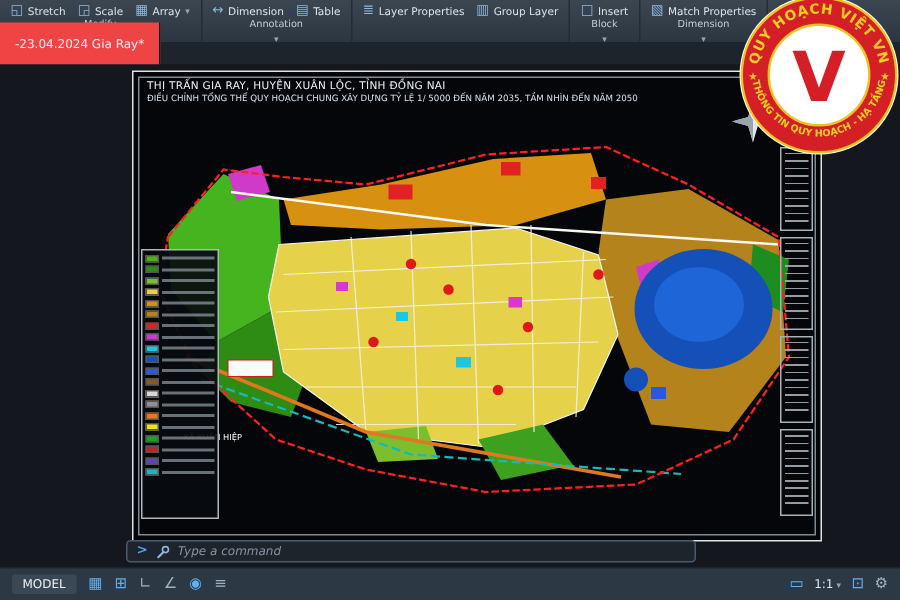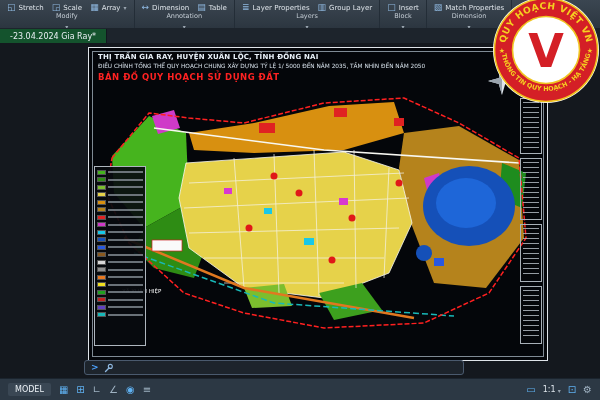--- a/index.html
+++ b/index.html
@@ -17,28 +17,28 @@
     padding:3px 7px 1px;border-right:1px solid #232d37;}
   .rb-btns{display:flex;gap:8px;align-items:center;}
   .rb-btn{display:flex;align-items:center;gap:3px;color:#dde3e9;font-size:7px;white-space:nowrap;cursor:default;}
   .rb-icon{color:#8fb8e0;font-size:9px;line-height:1;}
   .rb-label{display:flex;align-items:center;justify-content:center;gap:3px;
     color:#c3ccd4;font-size:6.5px;white-space:nowrap;flex-direction:column;}
   .chev{font-size:6px;color:#9aa5b0;}
   
   .tabbar{position:absolute;top:28px;left:0;right:0;height:15px;background:#1d242c;
     display:flex;align-items:flex-end;}
-  .ftab{height:14px;display:flex;align-items:center;padding:0 10px;background:#14532d;
+  .ftab{height:28px;display:flex;align-items:center;padding:0 10px;background:#ef4444;
     color:#e9eef3;font-size:8px;border-right:1px solid #12181f;white-space:nowrap;}
   
   .canvas{position:absolute;top:43px;left:0;right:0;height:335px;background:#14181e;}
   .sheet{position:absolute;left:88px;top:4px;width:458px;height:312px;
     background:#04060a;border:1px solid #dfe4e9;}
   .sheet-inner{position:absolute;inset:3px;border:1px solid #7f8a94;pointer-events:none;}
-  .t1{position:absolute;left:9px;top:5px;font-size:7px;font-weight:bold;color:#eaf2fa;letter-spacing:.2px;white-space:nowrap;}
+  .t1{position:absolute;left:9px;top:5px;font-size:7px;font-weight:normal;color:#eaf2fa;letter-spacing:.2px;white-space:nowrap;}
   .t2{position:absolute;left:9px;top:15px;font-size:5.8px;color:#d6e0ea;white-space:nowrap;}
   .t3{position:absolute;left:9px;top:24px;font-size:8.5px;font-weight:bold;color:#ff2222;letter-spacing:.5px;white-space:nowrap;}
   .map-svg{position:absolute;left:5px;top:40px;}
   
   .legend{position:absolute;left:5px;top:118px;width:52px;height:180px;
     background:rgba(8,11,15,.93);border:1px solid #aeb6be;padding:2px;box-sizing:border-box;
     display:flex;flex-direction:column;gap:1.5px;overflow:hidden;}
   .lg-row{display:flex;align-items:center;gap:2px;height:6px;flex:none;}
   .lg-sw{width:9px;height:5px;flex:none;border:1px solid #555;box-sizing:border-box;}
   .lg-ln{flex:1;height:2px;background:#8b949c;opacity:.75;}
@@ -116,24 +116,20 @@
     <div class="rb-btns">
       <div class="rb-btn">
         <span class="rb-icon">≣</span>
         <span>Layer Properties</span>
       </div>
       <div class="rb-btn">
         <span class="rb-icon">▥</span>
         <span>Group Layer</span>
       </div>
     </div>
-    <div class="rb-label">
-      <span>Layers</span>
-      <span class="chev">▾</span>
-    </div>
   </div>
 
   <div class="rb-group">
     <div class="rb-btns">
       <div class="rb-btn">
         <span class="rb-icon">□</span>
         <span>Insert</span>
       </div>
     </div>
     <div class="rb-label">
@@ -173,21 +169,20 @@
   <div class="ftab">-23.04.2024 Gia Ray*</div>
 </div>
 
 <div class="canvas">
 
   <div class="sheet">
     <div class="sheet-inner"></div>
 
     <div class="t1">THỊ TRẤN GIA RAY, HUYỆN XUÂN LỘC, TỈNH ĐỒNG NAI</div>
     <div class="t2">ĐIỀU CHỈNH TỔNG THỂ QUY HOẠCH CHUNG XÂY DỰNG TỶ LỆ 1/ 5000 ĐẾN NĂM 2035, TẦM NHÌN ĐẾN NĂM 2050</div>
-    <div class="t3">BẢN ĐỒ QUY HOẠCH SỬ DỤNG ĐẤT</div>
 
     <svg class="compass" width="30" height="40">
       <text x="15" y="8" text-anchor="middle" font-size="6.5" fill="#e8eef4">N</text>
       <polygon points="15,10 18.2,21 29,24 18.2,27 15,38 11.8,27 1,24 11.8,21" fill="#dfe5ea"></polygon>
       <polygon points="15,10 15,38 11.8,27 1,24 11.8,21" fill="#9aa4ae"></polygon>
     </svg>
 
     <svg class="map-svg" width="450" height="262" viewBox="0 0 450 262">
 
       <g>
@@ -356,20 +351,21 @@
     <div class="side-box sb3"></div>
     <div class="side-box sb4"></div>
   </div>
 
   <div class="cmdbar">
     <span class="cmd-prompt">&gt;</span>
     <svg width="10" height="10" viewBox="0 0 10 10">
       <path d="M1.5 8.5 L5 5" stroke="#8fb8e0" stroke-width="1.4" fill="none" stroke-linecap="round"></path>
       <circle cx="6.3" cy="3.4" r="2" stroke="#8fb8e0" stroke-width="1.1" fill="none"></circle>
     </svg>
+    <input class="cmd-input" type="text" placeholder="Type a command" style="">
   </div>
 </div>
 
 <div class="statusbar">
   <span class="sb-model">MODEL</span>
   <span class="sb-ic">▦</span>
   <span class="sb-ic">⊞</span>
   <span class="sb-ic dim">∟</span>
   <span class="sb-ic dim">∠</span>
   <span class="sb-ic">◉</span>

